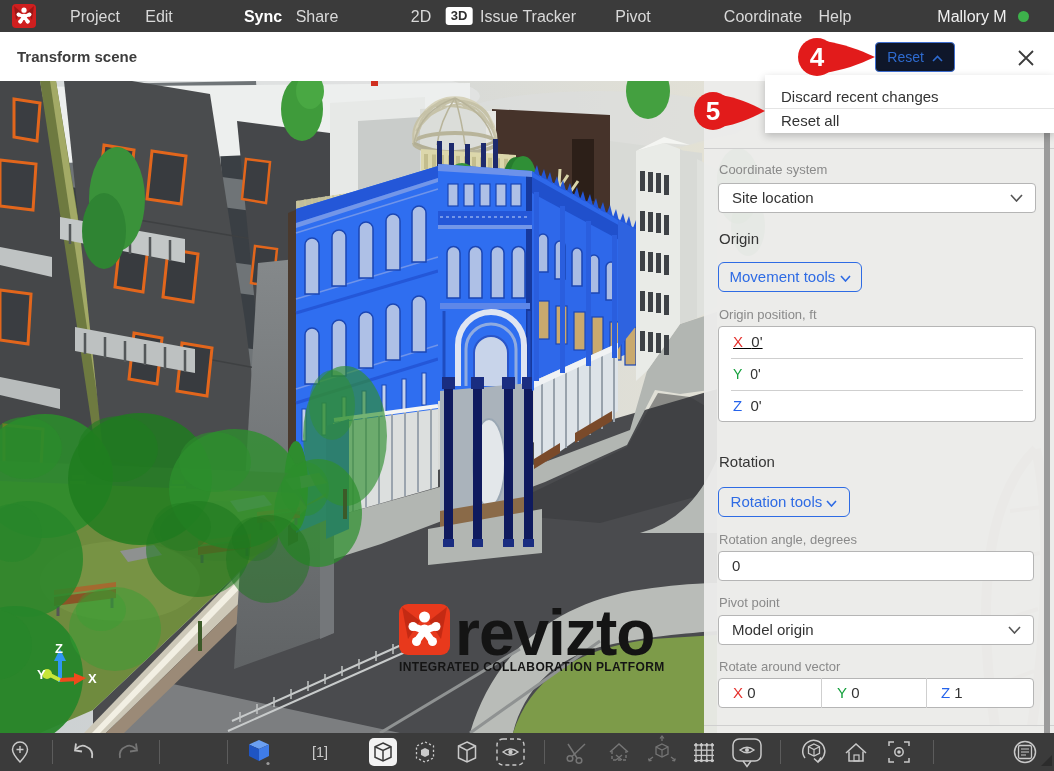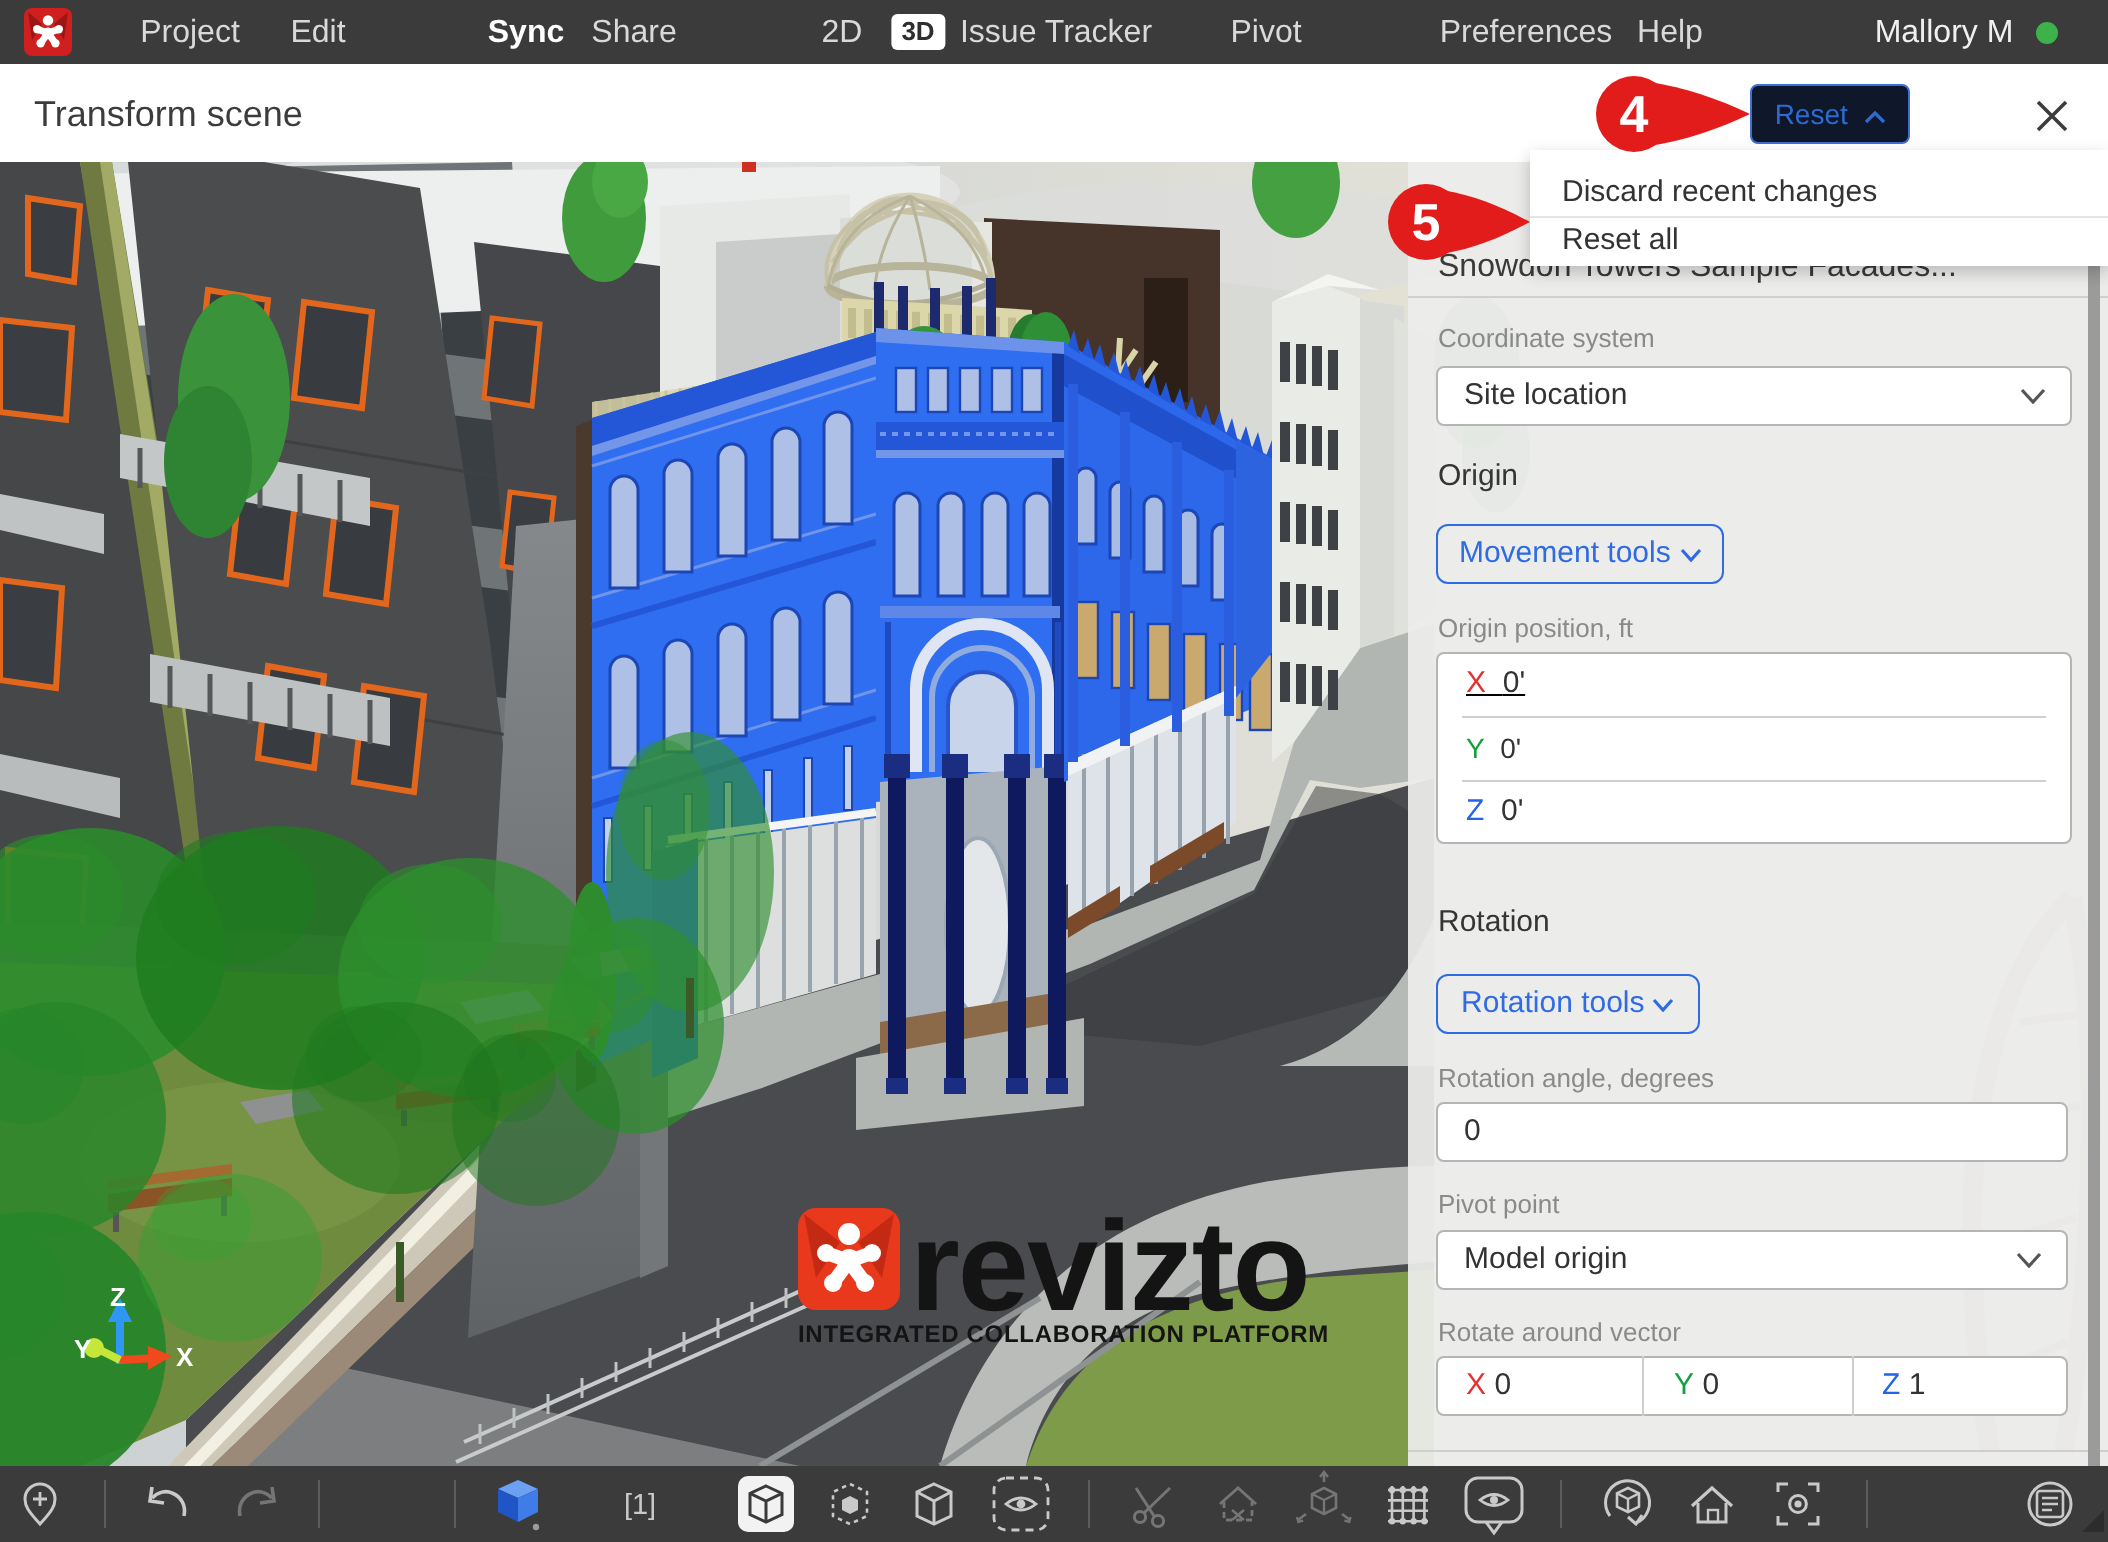--- a/index.html
+++ b/index.html
@@ -3,21 +3,21 @@
 <meta charset="utf-8">
 <style>
   html,body{margin:0;padding:0;width:1054px;height:771px;overflow:hidden;
     font-family:"Liberation Sans",sans-serif;background:#fff;}
   .abs{position:absolute;}
   #topbar{position:absolute;left:0;top:0;width:1054px;height:32px;background:#3b3b3b;}
   #topbar .mi{position:absolute;top:0;height:32px;line-height:33px;color:#d9d9d9;
     font-size:16px;transform:translateX(-50%);white-space:nowrap;}
   #header{position:absolute;left:0;top:32px;width:1054px;height:49px;background:#fff;}
   #header .title{position:absolute;left:17px;top:0;height:49px;line-height:50px;
-    font-size:18px;font-weight:normal;color:#3c3c3c;}
+    font-size:15px;font-weight:bold;color:#3c3c3c;}
   #resetbtn{position:absolute;left:875px;top:10px;width:80px;height:30px;box-sizing:border-box;
     border:1px solid #3f6fd1;border-radius:4px;background:#0f172a;color:#2e6bd0;
     font-size:14px;text-align:center;line-height:29px;}
   #closex{position:absolute;left:1014px;top:14px;width:24px;height:24px;color:#3c3c3c;
     font-size:24px;line-height:22px;text-align:center;font-weight:400;}
   #viewport{position:absolute;left:0;top:81px;width:1054px;height:652px;overflow:hidden;background:#d5d8d9;}
   #panel{position:absolute;left:704px;top:81px;width:350px;height:652px;
     background:rgba(236,236,235,0.94);}
   #panel .lbl{position:absolute;left:15px;color:#8a8a8a;font-size:13px;transform:translateY(-50%);}
   #panel .hdr{position:absolute;left:15px;color:#353535;font-size:15px;font-weight:normal;transform:translateY(-50%);}
@@ -51,21 +51,21 @@
     </g>
   </svg>
   <div class="mi" style="left:95px">Project</div>
   <div class="mi" style="left:159px">Edit</div>
   <div class="mi" style="left:263px;color:#fff;font-weight:bold">Sync</div>
   <div class="mi" style="left:317px">Share</div>
   <div class="mi" style="left:421px">2D</div>
   <div class="mi" style="left:459px;top:7px;height:18px;line-height:18px;background:#fff;color:#2e2e2e;font-weight:bold;font-size:13px;border-radius:3px;padding:0 5px;">3D</div>
   <div class="mi" style="left:528px">Issue Tracker</div>
   <div class="mi" style="left:633px">Pivot</div>
-  <div class="mi" style="left:763px">Preferences</div>
+  <div class="mi" style="left:763px">Coordinate</div>
   <div class="mi" style="left:835px">Help</div>
   <div class="mi" style="left:972px;color:#f0f0f0">Mallory M</div>
   <div class="abs" style="left:1018px;top:11px;width:11px;height:11px;border-radius:50%;background:#3db24b"></div>
 </div>
 
 <div id="header">
   <div class="title">Transform scene</div>
   <div id="resetbtn">Reset&nbsp;&nbsp;<svg width="11" height="7" viewBox="0 0 11 7" style="display:inline-block">
         <path d="M1 6 L5.5 1.5 L10 6" stroke="#2e6bd0" stroke-width="1.6" fill="none"></path>
       </svg></div>
@@ -451,21 +451,20 @@
 <text x="37" y="598">Y</text>
 </g>
 <g stroke="#c6bda2" fill="none">
 <path d="M995,645 C975,515 988,415 1036,368 M1036,368 C1050,430 1048,545 1032,645" stroke-width="10"></path>
 <path d="M1008,600 l26,-10 M1000,540 l38,-12 M1000,480 l40,-8 M1010,430 l32,-4" stroke-width="4"></path>
 </g>
 </svg>
 </div>
 
 <div id="panel">
-  <div style="position:absolute;left:15px;top:44px;font-size:16px;color:#3a3a3a;white-space:nowrap;">Snowdon Towers Sample Facades...</div>
   <div class="abs" style="left:0;top:67px;width:350px;height:1px;background:#cfcfcf"></div>
   <div class="lbl" style="top:88px">Coordinate system</div>
   <div class="wbox" style="left:14px;top:102px;width:318px;height:30px;"></div>
   <div class="abs" style="left:28px;top:102px;height:30px;line-height:30px;font-size:15px;color:#333">Site location</div>
   <svg class="abs" style="left:306px;top:113px" width="13" height="8" viewBox="0 0 13 8">
       <path d="M1 1 L6.5 7 L12 1" stroke="#555" stroke-width="1.6" fill="none"></path>
     </svg>
   <div class="hdr" style="top:157px">Origin</div>
   <div class="btn-blue" style="left:14px;top:181px;width:144px;height:30px;line-height:28px;">Movement tools <svg width="11" height="7" viewBox="0 0 11 7">
         <path d="M1 1 L5.5 6 L10 1" stroke="#2e6be4" stroke-width="1.6" fill="none"></path>

